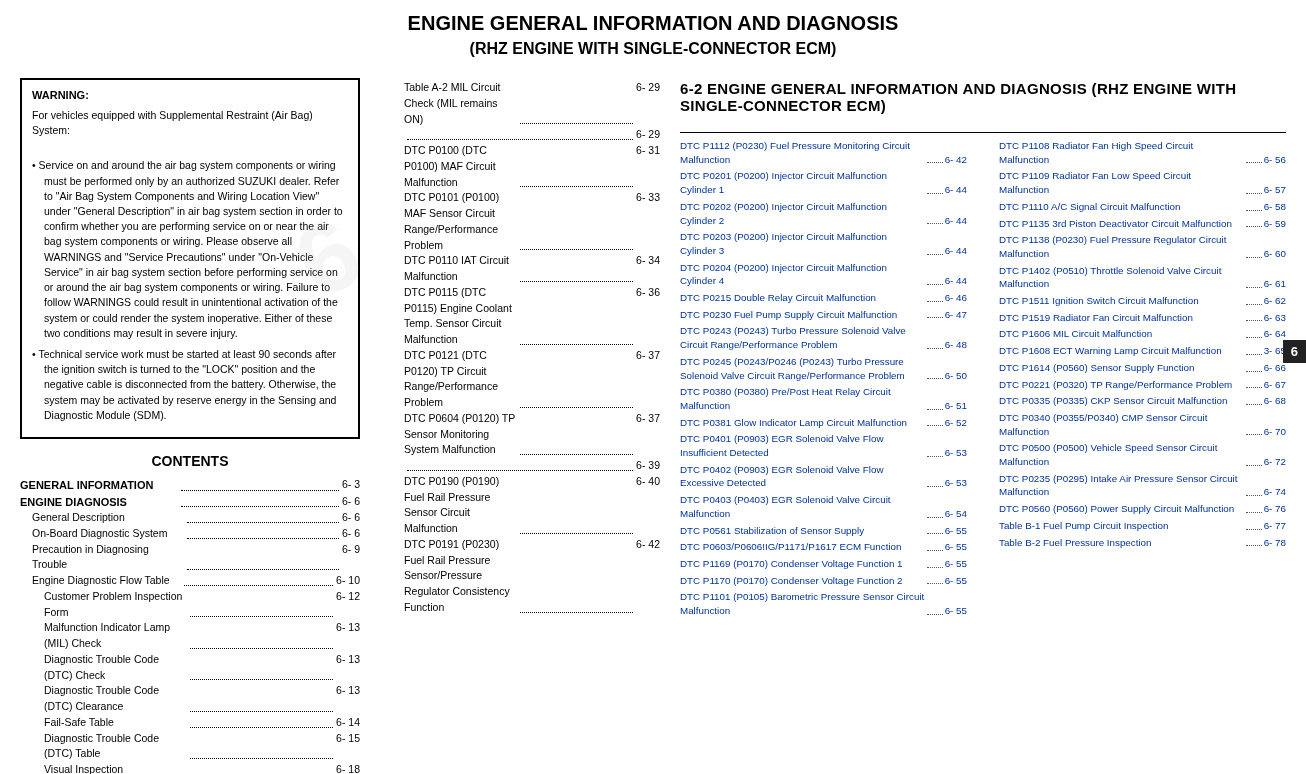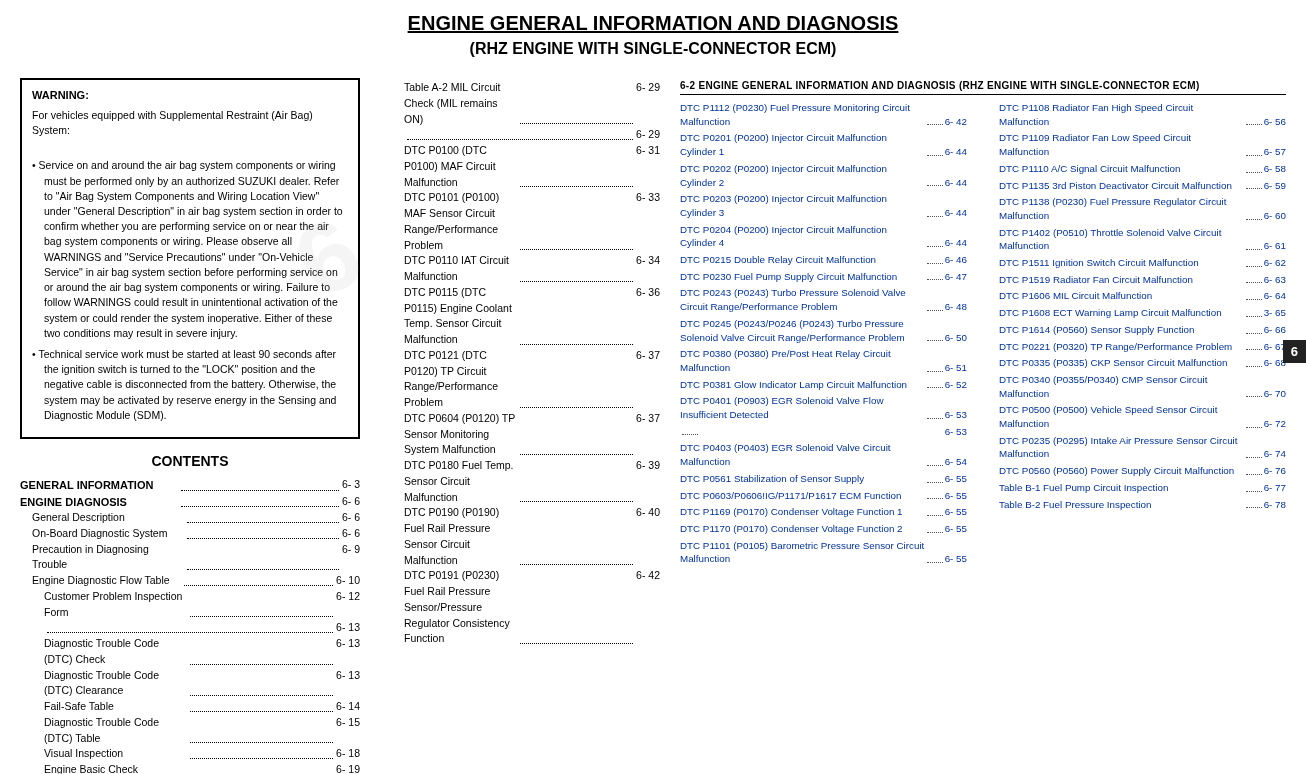--- a/index.html
+++ b/index.html
@@ -20,21 +20,20 @@
     }
     .header-section {
       text-align: center;
       margin-bottom: 10px;
     }
     .main-title {
       font-size: 20px;
       font-weight: bold;
       line-height: 1.3;
       margin-bottom: 4px;
-      text-decoration: underline;
     }
     .sub-title {
       font-size: 16px;
       font-weight: bold;
       margin-bottom: 10px;
     }
     .content-area {
       display: flex;
       gap: 20px;
     }
@@ -113,25 +112,25 @@
     .middle-column {
       width: 280px;
       flex-shrink: 0;
       padding-top: 2px;
     }
     .right-column {
       flex: 1;
       padding-top: 2px;
     }
     .section-header-bar {
-      font-size: 10px;
+      font-size: 15px;
       font-weight: bold;
       border-bottom: 1px solid #000;
       margin-bottom: 6px;
-      padding-bottom: 3px;
+      padding-bottom: 18px;
       letter-spacing: 0.3px;
     }
     .page-number-badge {
       position: absolute;
       right: 0;
       top: 340px;
       background: #222;
       color: #fff;
       font-weight: bold;
       font-size: 13px;
@@ -238,20 +237,21 @@
             <span class="toc-label">Engine Diagnostic Flow Table</span>
             <span class="toc-dots"></span>
             <span class="toc-page">6- 10</span>
           </div>
           <div class="toc-entry toc-indent2">
             <span class="toc-label">Customer Problem Inspection Form</span>
             <span class="toc-dots"></span>
             <span class="toc-page">6- 12</span>
           </div>
           <div class="toc-entry toc-indent2">
+            <span class="toc-label">Malfunction Indicator Lamp (MIL) Check</span>
             <span class="toc-dots"></span>
             <span class="toc-page">6- 13</span>
           </div>
           <div class="toc-entry toc-indent2">
             <span class="toc-label">Diagnostic Trouble Code (DTC) Check</span>
             <span class="toc-dots"></span>
             <span class="toc-page">6- 13</span>
           </div>
           <div class="toc-entry toc-indent2">
             <span class="toc-label">Diagnostic Trouble Code (DTC) Clearance</span>
@@ -318,21 +318,20 @@
           <span class="toc-label">DTC P0121 (DTC P0120) TP Circuit Range/Performance Problem</span>
           <span class="toc-dots"></span>
           <span class="toc-page">6- 37</span>
         </div>
         <div class="toc-entry toc-indent2">
           <span class="toc-label">DTC P0604 (P0120) TP Sensor Monitoring System Malfunction</span>
           <span class="toc-dots"></span>
           <span class="toc-page">6- 37</span>
         </div>
         <div class="toc-entry toc-indent2">
-          <span class="toc-label">DTC P0180 Fuel Temp. Sensor Circuit Malfunction</span>
           <span class="toc-dots"></span>
           <span class="toc-page">6- 39</span>
         </div>
         <div class="toc-entry toc-indent2">
           <span class="toc-label">DTC P0190 (P0190) Fuel Rail Pressure Sensor Circuit Malfunction</span>
           <span class="toc-dots"></span>
           <span class="toc-page">6- 40</span>
         </div>
         <div class="toc-entry toc-indent2">
           <span class="toc-label">DTC P0191 (P0230) Fuel Rail Pressure Sensor/Pressure Regulator Consistency Function</span>
@@ -401,20 +400,21 @@
             <span class="dtc-row-label">DTC P0381 Glow Indicator Lamp Circuit Malfunction</span>
             <span class="dtc-row-dots"></span>
             <span class="dtc-row-page">6- 52</span>
           </div>
           <div class="dtc-row">
             <span class="dtc-row-label">DTC P0401 (P0903) EGR Solenoid Valve Flow Insufficient Detected</span>
             <span class="dtc-row-dots"></span>
             <span class="dtc-row-page">6- 53</span>
           </div>
           <div class="dtc-row">
+            <span class="dtc-row-label">DTC P0402 (P0903) EGR Solenoid Valve Flow Excessive Detected</span>
             <span class="dtc-row-dots"></span>
             <span class="dtc-row-page">6- 53</span>
           </div>
           <div class="dtc-row">
             <span class="dtc-row-label">DTC P0403 (P0403) EGR Solenoid Valve Circuit Malfunction</span>
             <span class="dtc-row-dots"></span>
             <span class="dtc-row-page">6- 54</span>
           </div>
           <div class="dtc-row">
             <span class="dtc-row-label">DTC P0561 Stabilization of Sensor Supply</span>

